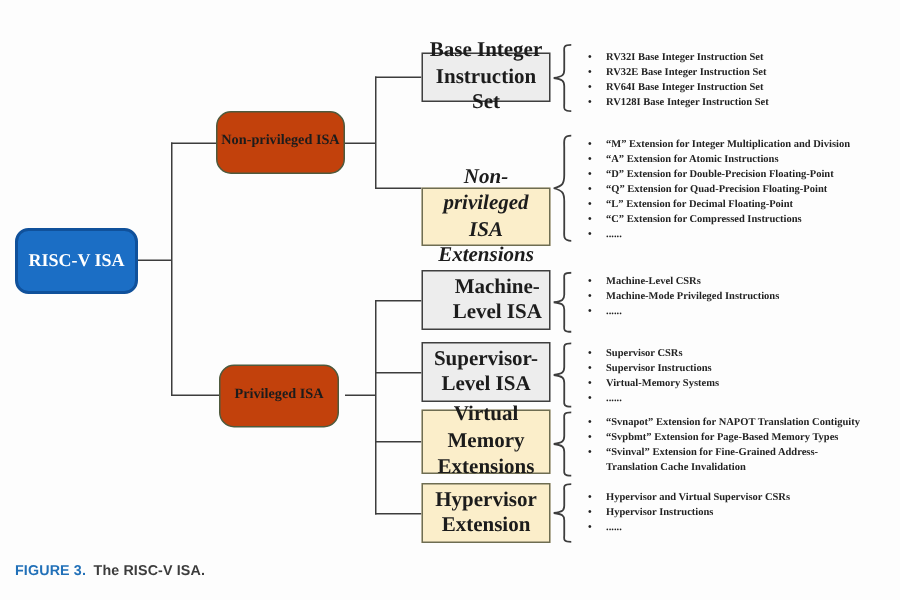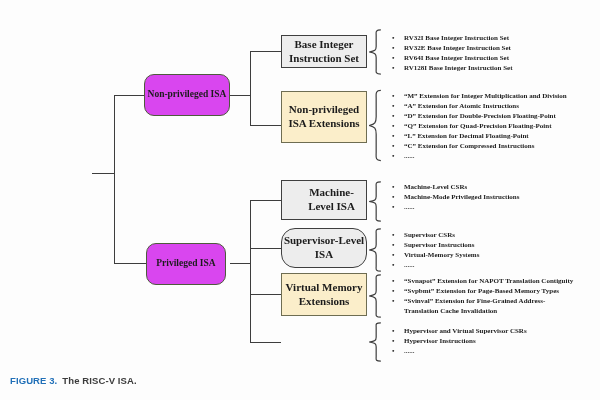--- a/index.html
+++ b/index.html
@@ -16,36 +16,36 @@
     position:absolute; display:flex; align-items:center; justify-content:center;
     text-align:center; font-weight:bold; color:#1c1c1c;
     line-height:1.25;
   }
   #box-root {
     left:10px; top:152px; width:82px; height:44px;
     background:#1b6ec5; border:2px solid #10519b; border-radius:9px;
     color:#ffffff; font-size:12px; line-height:1.3;
   }
   .branch {
-    background:#d946ef; border:1.4px solid #4e5a3d; border-radius:10px;
+    background:#c2410c; border:1.4px solid #4e5a3d; border-radius:10px;
     font-size:9.5px;
     justify-content:center;
   }
   #box-np { left:144px; top:74px;  width:86px; height:42px; }
   #box-p  { left:146px; top:243px; width:80px; height:42px; }
 
   .sec-box {
-    left:281px; width:86px; font-size:11px; padding:1px;
+    left:281px; width:86px; font-size:14px; padding:1px;
   }
   .sec-gray   { background:#ededed; border:1.2px solid #3f3f3f; }
   .sec-yellow { background:#fbeeca; border:1.2px solid #6e6d52; }
   #secbox-0 { top:35px;  height:33px; }
-  #secbox-1 { top:91px; height:52px; }
+  #secbox-1 { top:125px; height:39px;font-style:italic; }
   #secbox-2 { top:180px; height:40px;padding-left:16px; }
-  #secbox-3 { top:228px; height:40px;border-radius:14px; }
+  #secbox-3 { top:228px; height:40px; }
   #secbox-4 { top:273px; height:43px; }
   #secbox-5 { top:322px; height:40px; }
 
   
   .ln { position:absolute; background:#3d3d3d; }
 
   
   .brace { position:absolute; left:368px; width:14px; }
   #brace-0 { top:29px;  height:46px; }
   #brace-1 { top:89px;  height:73px; }
@@ -92,20 +92,23 @@
   <div class="ln" style="left:250px; top:51px;  width:1px;  height:75px;"></div>
   <div class="ln" style="left:250px; top:51px;  width:31px; height:1px;"></div>
   <div class="ln" style="left:250px; top:125px; width:31px; height:1px;"></div>
   <div class="ln" style="left:230px; top:263px; width:20px; height:1px;"></div>
   <div class="ln" style="left:250px; top:200px; width:1px;  height:143px;"></div>
   <div class="ln" style="left:250px; top:200px; width:31px; height:1px;"></div>
   <div class="ln" style="left:250px; top:248px; width:31px; height:1px;"></div>
   <div class="ln" style="left:250px; top:294px; width:31px; height:1px;"></div>
   <div class="ln" style="left:250px; top:342px; width:31px; height:1px;"></div>
 
+  <div class="node" id="box-root">
+    <span>RISC-V ISA</span>
+  </div>
   <div class="node branch" id="box-np">
     <span>Non-privileged ISA</span>
   </div>
   <div class="node branch" id="box-p">
     <span>Privileged ISA</span>
   </div>
 
   <div class="node sec-box sec-gray" id="secbox-0">
     <span>Base Integer Instruction Set</span>
   </div>
@@ -114,20 +117,23 @@
   </div>
   <div class="node sec-box sec-gray" id="secbox-2">
     <span>Machine-Level ISA</span>
   </div>
   <div class="node sec-box sec-gray" id="secbox-3">
     <span>Supervisor-Level ISA</span>
   </div>
   <div class="node sec-box sec-yellow" id="secbox-4">
     <span>Virtual Memory Extensions</span>
   </div>
+  <div class="node sec-box sec-yellow" id="secbox-5">
+    <span>Hypervisor Extension</span>
+  </div>
 
   <div class="brace" id="brace-0">
     <svg viewBox="0 0 12 100" preserveAspectRatio="none">
         <path d="M11,2 C6,2 7,7 7,13 L7,38 C7,46 6,48 1,50 C6,52 7,54 7,62 L7,87 C7,93 6,98 11,98" fill="none" stroke="#3d3d3d" stroke-width="1.2" vector-effect="non-scaling-stroke"></path>
       </svg>
   </div>
   <div class="brace" id="brace-1">
     <svg viewBox="0 0 12 100" preserveAspectRatio="none">
         <path d="M11,2 C6,2 7,7 7,13 L7,38 C7,46 6,48 1,50 C6,52 7,54 7,62 L7,87 C7,93 6,98 11,98" fill="none" stroke="#3d3d3d" stroke-width="1.2" vector-effect="non-scaling-stroke"></path>
       </svg>

